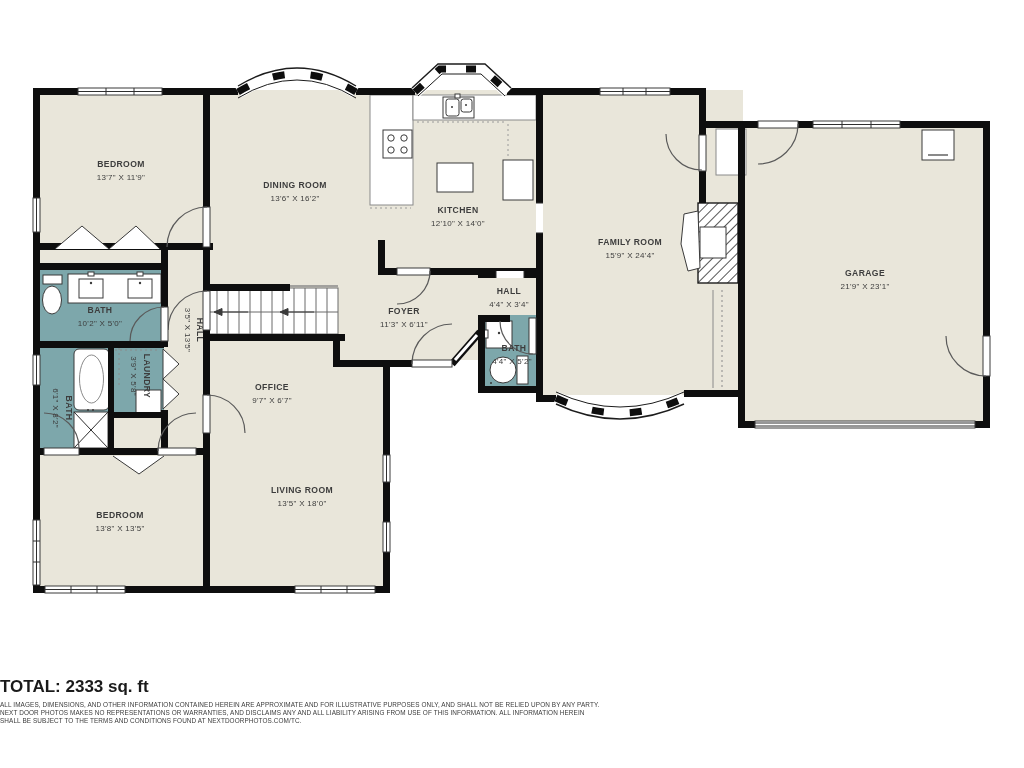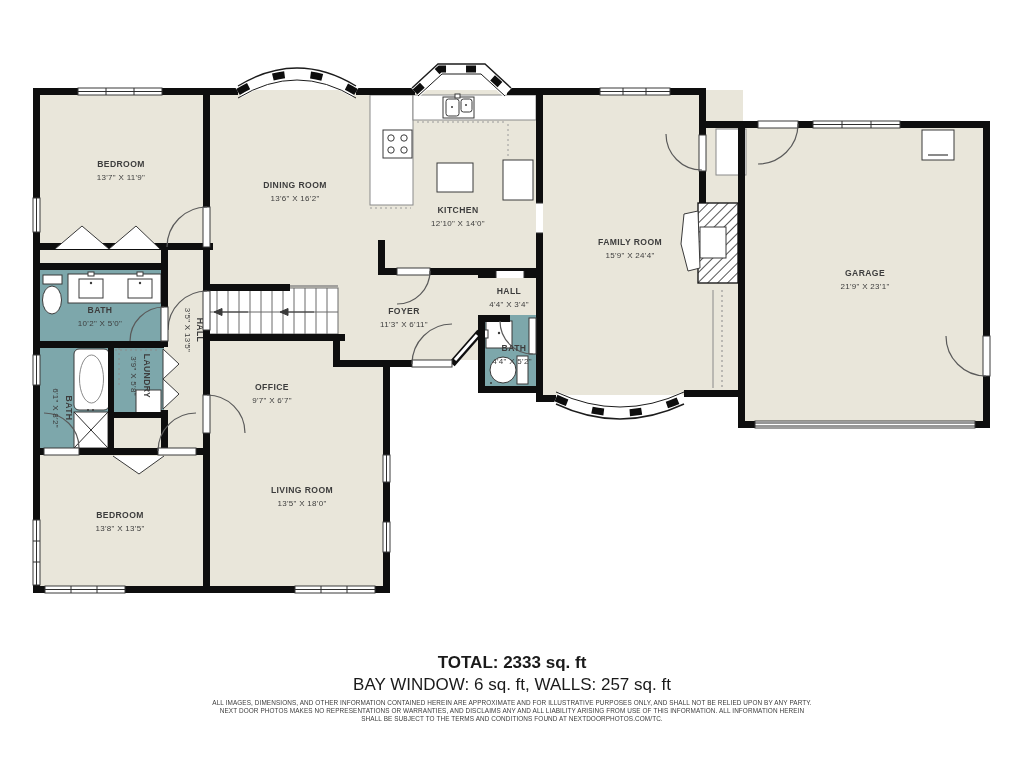--- a/index.html
+++ b/index.html
@@ -8,21 +8,21 @@
   svg{position:absolute;left:0;top:0;}
   .wall{fill:#0e0e0e;}
   .thin{stroke:#2e2e2e;stroke-width:1;fill:none;}
   .arc{stroke:#5a5a5a;stroke-width:1.2;fill:none;}
   .fix{fill:#ffffff;stroke:#3a3a3a;stroke-width:1;}
   .fixg{fill:#ffffff;stroke:#8a8a8a;stroke-width:1;}
   .lbl{font-family:"Liberation Sans",sans-serif;font-size:8.6px;font-weight:600;
        fill:#3d3d3d;letter-spacing:.4px;text-anchor:middle;}
   .dim{font-family:"Liberation Sans",sans-serif;font-size:8px;font-weight:400;
        fill:#3d3d3d;letter-spacing:.3px;text-anchor:middle;}
-  .summary{position:absolute;left:0;top:652px;width:1024px;text-align:center;color:#1a1a1a;}
+  .summary{position:absolute;left:0;top:676px;width:1024px;color:#1a1a1a;}
   .summary .total{font-size:17px;font-weight:bold;line-height:22px;}
   .summary .line{font-size:17px;font-weight:400;line-height:22px;}
   .fine{margin-top:3px;font-size:6.4px;line-height:8px;color:#3a3a3a;letter-spacing:.1px;}
 </style>
 </head>
 <body>
 
 <div id="stage">
 <svg width="1024" height="648" viewBox="0 0 1024 648">
   <defs>
@@ -395,20 +395,19 @@
     <text class="dim" x="272" y="403">9'7" X 6'7"</text>
     <text class="lbl" x="302" y="493">LIVING ROOM</text>
     <text class="dim" x="302" y="506">13'5" X 18'0"</text>
     <text class="lbl" x="120" y="518">BEDROOM</text>
     <text class="dim" x="120" y="531">13'8" X 13'5"</text>
   </g>
 </svg>
 
 <div class="summary">
   <div class="total">TOTAL: 2333 sq. ft</div>
-  <div class="line">BAY WINDOW: 6 sq. ft, WALLS: 257 sq. ft</div>
   <div class="fine">
     <div>ALL IMAGES, DIMENSIONS, AND OTHER INFORMATION CONTAINED HEREIN ARE APPROXIMATE AND FOR ILLUSTRATIVE PURPOSES ONLY, AND SHALL NOT BE RELIED UPON BY ANY PARTY.</div>
     <div>NEXT DOOR PHOTOS MAKES NO REPRESENTATIONS OR WARRANTIES, AND DISCLAIMS ANY AND ALL LIABILITY ARISING FROM USE OF THIS INFORMATION. ALL INFORMATION HEREIN</div>
     <div>SHALL BE SUBJECT TO THE TERMS AND CONDITIONS FOUND AT NEXTDOORPHOTOS.COM/TC.</div>
   </div>
 </div>
 </div>
 
 </body></html>

